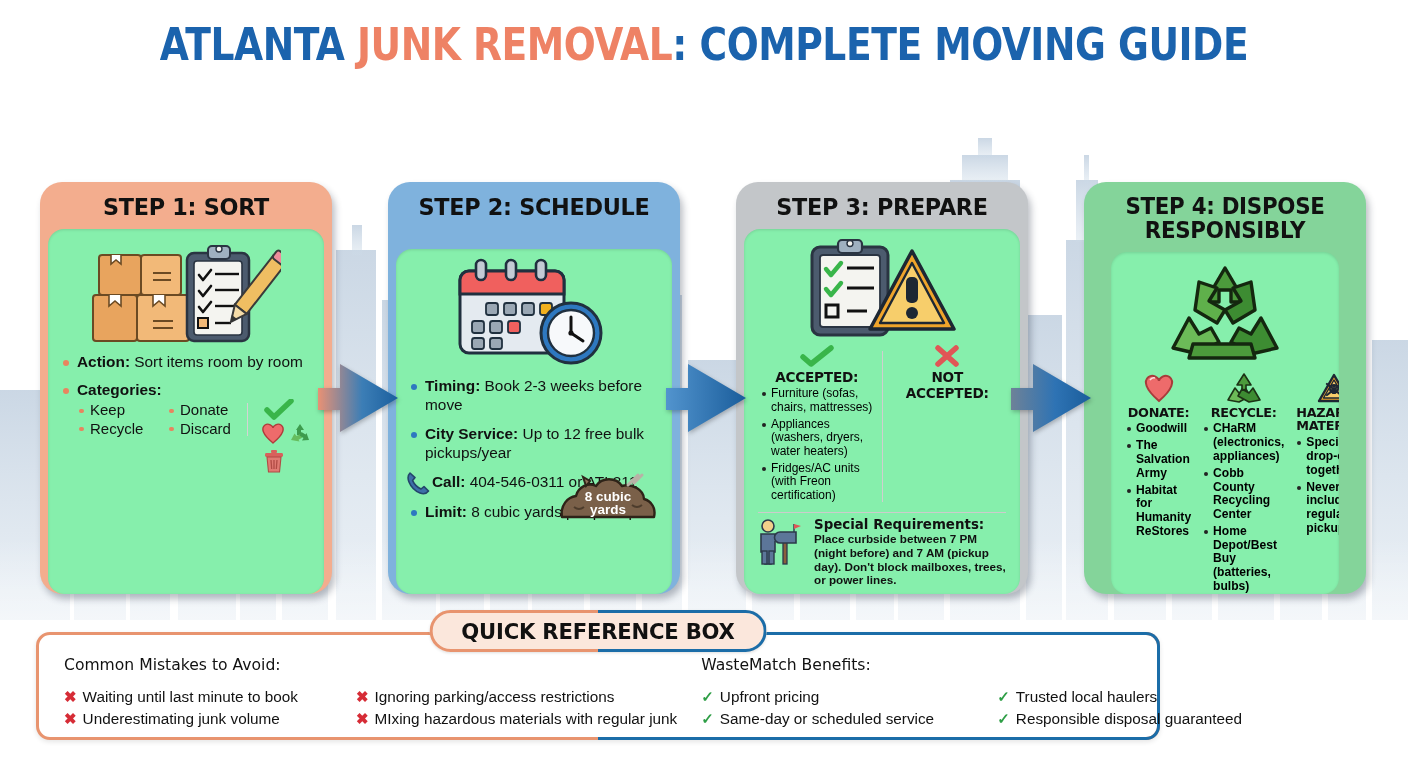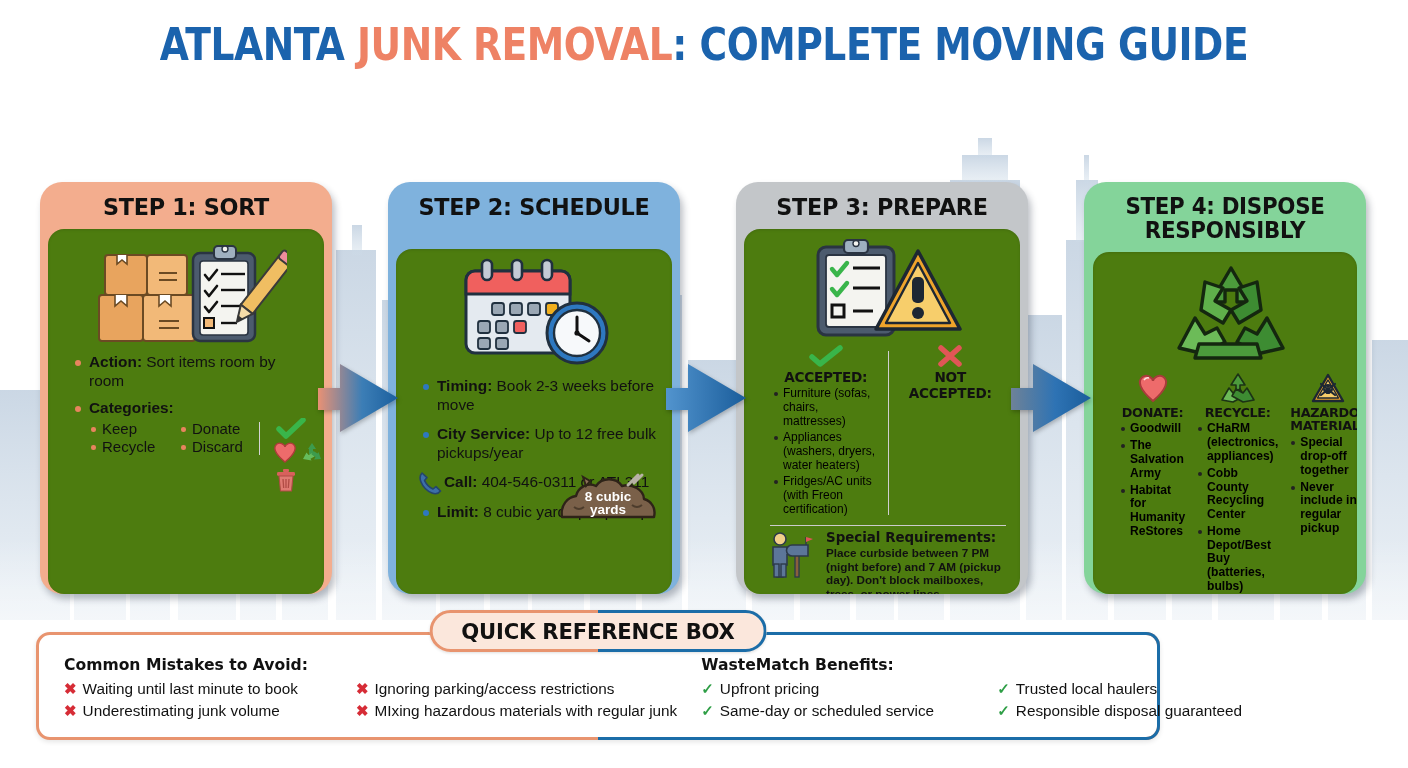--- a/index.html
+++ b/index.html
@@ -67,30 +67,30 @@
     text-align: center;
     letter-spacing: -0.3px;
     line-height: 1.08;
     padding: 13px 6px 0 6px;
     width: 100%;
     transform: scaleX(0.95);
   }
   #card4 .card-title { font-size: 22.5px; padding-top: 12px; }
 
   .card-body {
-    background: #4d7c0f;
+    background: #86efac;
     border-radius: 16px;
     margin-top: 9px;
     width: 276px;
     flex: 1;
-    padding: 8px 12px 10px 24px;
+    padding: 8px 12px 10px 12px;
     box-shadow: 0 1px 3px rgba(0,0,0,0.12) inset;
     overflow: hidden;
   }
-  #card4 .card-body { width: 264px; }
+  #card4 .card-body { width: 228px; }
 
   
   .arrow { position: absolute; z-index: 6; top: 352px; }
   .arrow svg { display: block; filter: drop-shadow(1px 2px 2px rgba(0,0,0,0.25)); }
   #arrow1 { left: 318px; }
   #arrow2 { left: 666px; }
   #arrow3 { left: 1011px; }
 
   
   .bullets { list-style: none; }
@@ -201,21 +201,21 @@
   .qrb-tab-text {
     font-family:"DejaVu Sans", sans-serif;
     font-weight:800; font-size:22px; color:#111; letter-spacing:-0.2px;
     position:relative; z-index:2; white-space:nowrap;
     transform: scaleX(0.96);
   }
   .qrb-inner { position:absolute; inset:0; display:flex; padding: 24px 22px 8px 22px; z-index:2; }
   .qrb-half { flex:1; padding: 0 6px; }
   .qrb-half.right { padding-left: 18px; }
   .qrb-mid { width:1px; background:#c9c9c9; margin: 4px 0 2px 0; }
-  .qrb-title { font-family:"DejaVu Sans", sans-serif; font-weight:700; font-size:15.6px; color:#111; margin-bottom:4px; }
+  .qrb-title { font-family:"DejaVu Sans", sans-serif; font-weight:400; font-size:15.6px; color:#111; margin-bottom:12px; }
   .qrb-grid { display:flex; }
   .qrb-grid .col { }
   .qrb-grid.mistakes .col:first-child { width: 292px; }
   .qrb-grid.benefits .col:first-child { width: 296px; }
   .qrb-item { display:flex; align-items:flex-start; gap:6px; font-size:15.3px; color:#111; line-height:1.45; white-space:nowrap; }
   .mk { font-weight:800; font-size:15px; line-height:1.45; }
   .mk.x { color:#D62C36; }
   .mk.v { color:#2E9E46; }
 </style>
 </head>

